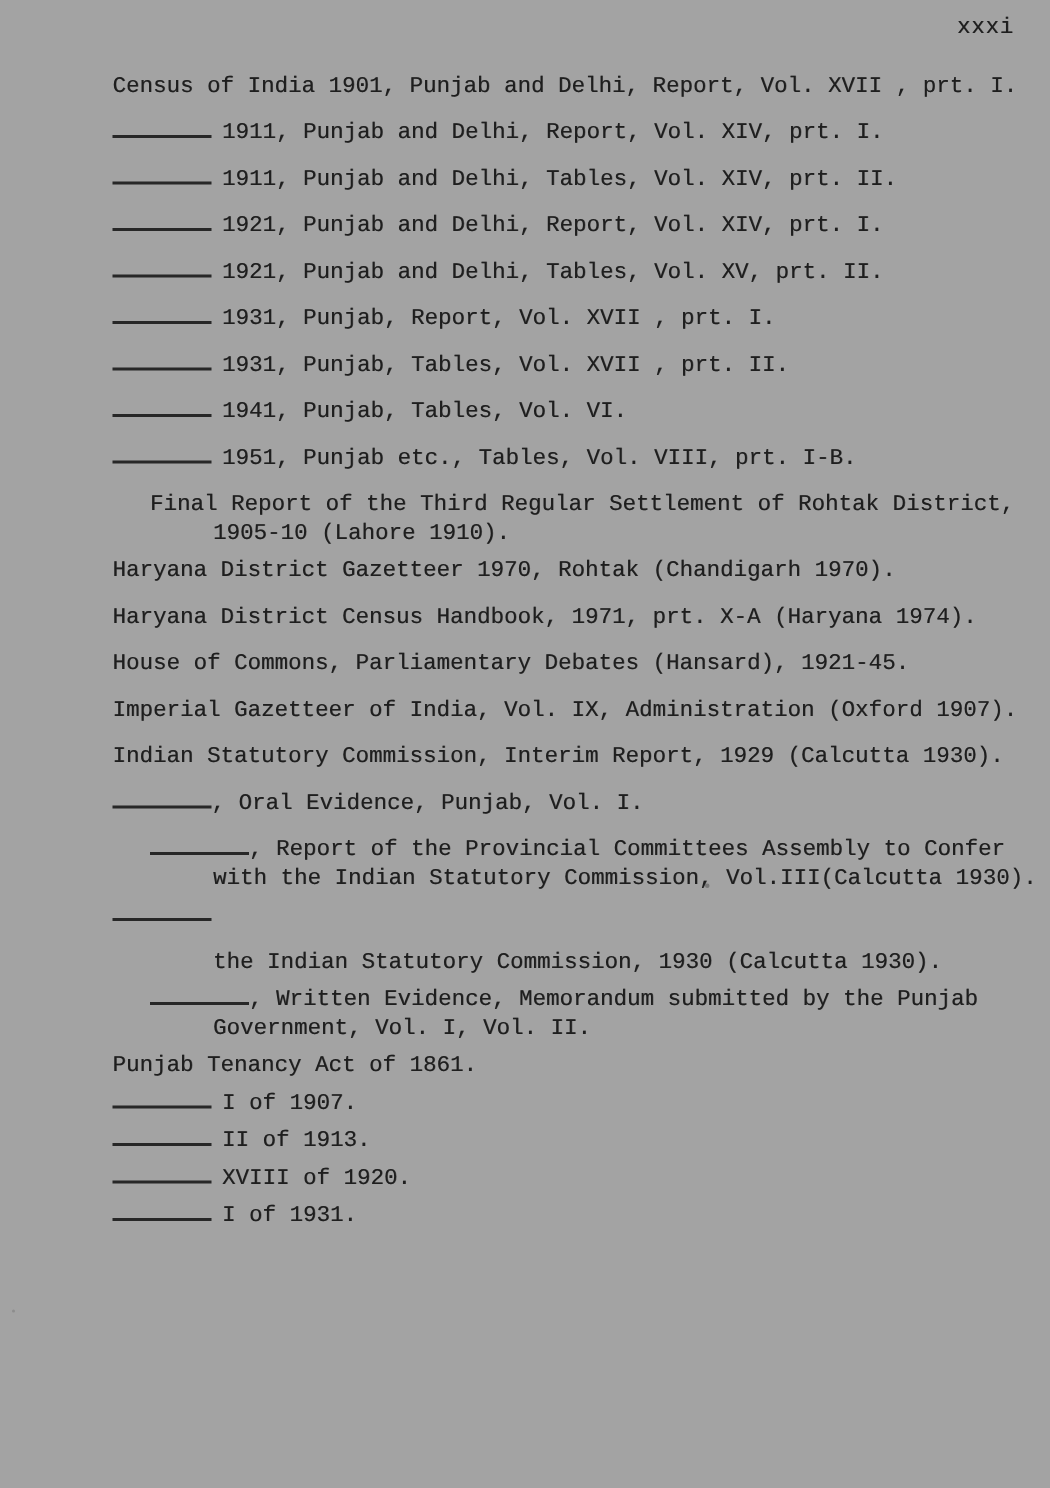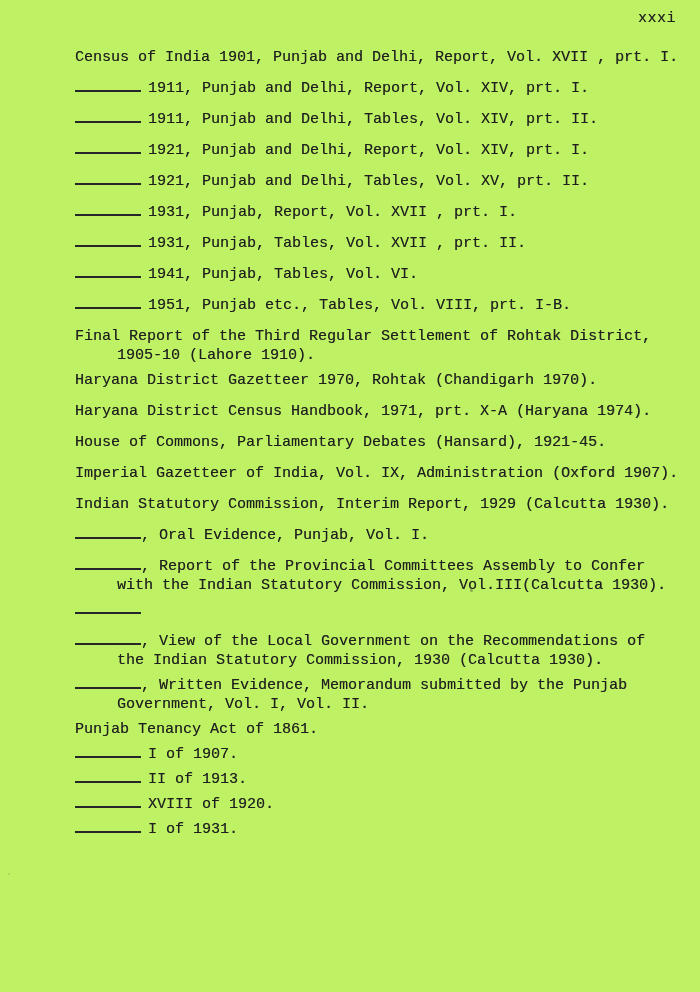--- a/index.html
+++ b/index.html
@@ -3,21 +3,21 @@
 <meta charset="utf-8">
 <style>
   html, body { margin: 0; padding: 0; }
   body {
     width: 700px; height: 992px;
     background: #f4f4f2;
   }
   .page {
     position: relative;
     width: 700px; height: 992px;
-    background: #bef264;
+    background: #a3a3a3;
     font-family: "Liberation Mono", "DejaVu Sans Mono", monospace;
     font-size: 15px;
     color: #1e1e1e;
     overflow: hidden;
     text-shadow: 0.3px 0 0 rgba(30,30,30,0.55);
   }
   .page-number {
     position: absolute;
     top: 10px;
     right: 24px;
@@ -27,21 +27,21 @@
     position: absolute;
     top: 48px;
     left: 75px;
     right: 8px;
   }
   .entry {
     line-height: 19px;
     margin-bottom: 12px;
     white-space: pre-wrap;
   }
-  .entry.two-line { margin-bottom: 6px; }
+  .entry.two-line { margin-bottom: 6px; margin-left: 25px; }
   .entry.tight { margin-bottom: 6px; }
   .entry .line1 { display: block; }
   .entry .cont { display: block; padding-left: 42px; }
   .ditto {
     display: inline-block;
     width: 66px;
     height: 1px;
     border-bottom: 2px solid #272727;
     vertical-align: baseline;
     margin-right: 7px;
@@ -75,21 +75,21 @@
       <div class="entry"><span class="line1"><span class="ditto"></span><span>1951, Punjab etc., Tables, Vol. VIII, prt. I-B.</span></span></div>
       <div class="entry two-line"><span class="line1"><span>Final Report of the Third Regular Settlement of Rohtak District,</span></span><span class="cont">1905-10 (Lahore 1910).</span></div>
       <div class="entry"><span class="line1"><span>Haryana District Gazetteer 1970, Rohtak (Chandigarh 1970).</span></span></div>
       <div class="entry"><span class="line1"><span>Haryana District Census Handbook, 1971, prt. X-A (Haryana 1974).</span></span></div>
       <div class="entry"><span class="line1"><span>House of Commons, Parliamentary Debates (Hansard), 1921-45.</span></span></div>
       <div class="entry"><span class="line1"><span>Imperial Gazetteer of India, Vol. IX, Administration (Oxford 1907).</span></span></div>
       <div class="entry"><span class="line1"><span>Indian Statutory Commission, Interim Report, 1929 (Calcutta 1930).</span></span></div>
       <div class="entry"><span class="line1"><span class="ditto nogap"></span><span>, Oral Evidence, Punjab, Vol. I.</span></span></div>
       <div class="entry two-line"><span class="line1"><span class="ditto nogap"></span><span>, Report of the Provincial Committees Assembly to Confer</span></span><span class="cont">with the Indian Statutory Commission, Vol.III(Calcutta 1930).</span></div>
       <div class="entry"><span class="line1"><span class="ditto nogap"></span></span></div>
-      <div class="entry two-line"><span class="line1"><span class="ditto nogap"></span><span>, View of the Local Government on the Recommendations of</span></span><span class="cont">the Indian Statutory Commission, 1930 (Calcutta 1930).</span></div>
+      <div class="entry two-line"><span class="cont">the Indian Statutory Commission, 1930 (Calcutta 1930).</span></div>
       <div class="entry two-line"><span class="line1"><span class="ditto nogap"></span><span>, Written Evidence, Memorandum submitted by the Punjab</span></span><span class="cont">Government, Vol. I, Vol. II.</span></div>
       <div class="entry tight"><span class="line1"><span>Punjab Tenancy Act of 1861.</span></span></div>
       <div class="entry tight"><span class="line1"><span class="ditto"></span><span>I of 1907.</span></span></div>
       <div class="entry tight"><span class="line1"><span class="ditto"></span><span>II of 1913.</span></span></div>
       <div class="entry tight"><span class="line1"><span class="ditto"></span><span>XVIII of 1920.</span></span></div>
       <div class="entry tight"><span class="line1"><span class="ditto"></span><span>I of 1931.</span></span></div>
     </div>
 
   <div class="speck s1"></div>
   <div class="speck s2"></div>

